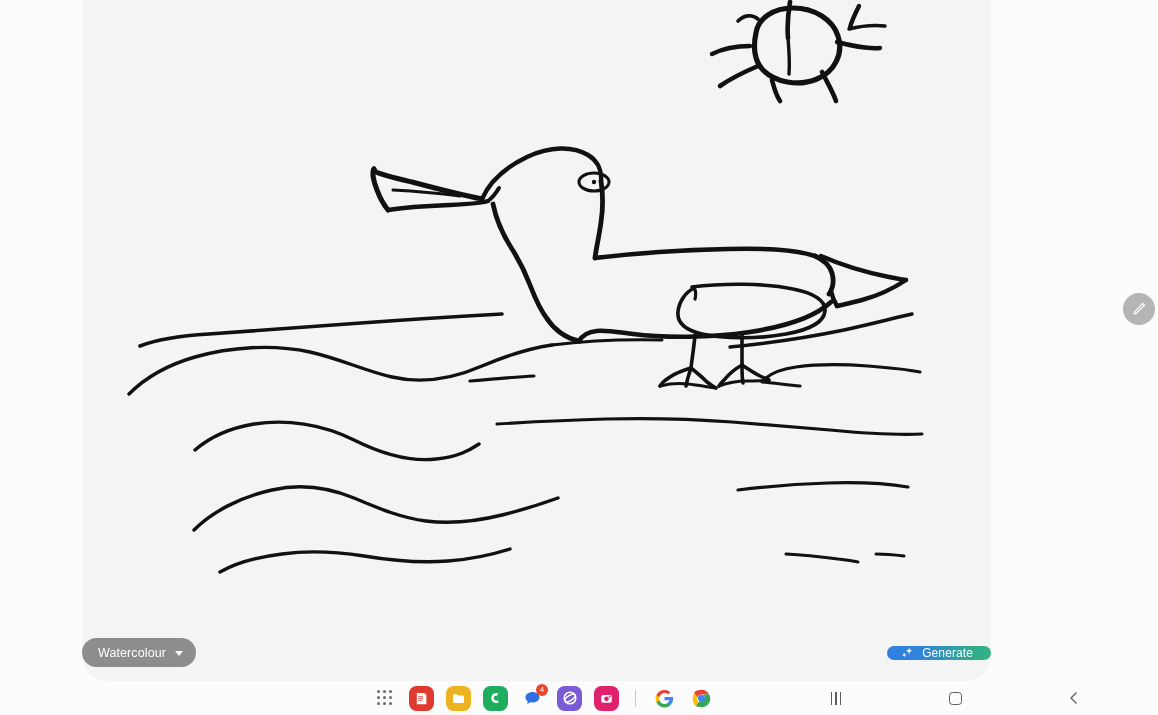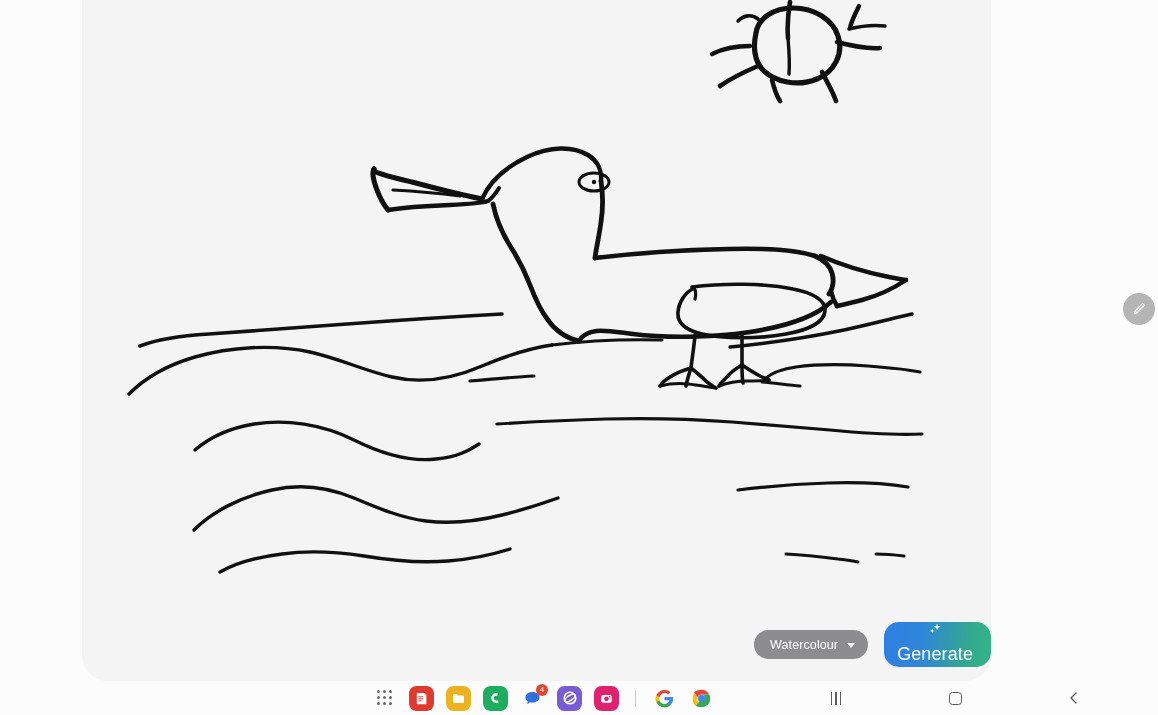--- a/index.html
+++ b/index.html
@@ -40,23 +40,22 @@
     display: block;
   }
 
   
   #canvas-controls {
     position: absolute;
     left: 0;
     bottom: 14px;
     width: 909px;
     display: flex;
-    justify-content: flex-end;
-    align-items: center;
-    gap: 16px;
+    justify-content: space-between;
+    align-items: center;
     z-index: 5;
   }
 
   .style-chip {
     display: inline-flex;
     align-items: center;
     gap: 9px;
     height: 29px;
     padding: 0 13px 0 16px;
     border: none;
@@ -75,32 +74,31 @@
     border-right: 4.5px solid transparent;
     border-top: 5px solid #ffffff;
     display: inline-block;
     margin-top: 1px;
   }
 
   .generate-btn {
     display: inline-flex;
     align-items: center;
     gap: 8px;
-    height: 45px;
+    height: 14px;
     padding: 0 18px 0 13px;
     border: none;
     border-radius: 15px;
     background: linear-gradient(95deg, #2f7fe4 0%, #2f86d8 35%, #32a98e 78%, #33b484 100%);
     color: #ffffff;
-    font-size: 18px;
+    font-size: 12px;
     font-family: "Liberation Sans", sans-serif;
     letter-spacing: 0.1px;
     cursor: pointer;
     white-space: nowrap;
-    flex-direction: column;
   }
   .generate-btn .sparkle { display: inline-flex; align-items: center; }
 
   
   #edit-fab {
     position: absolute;
     left: 1123px;
     top: 293px;
     width: 32px;
     height: 32px;

